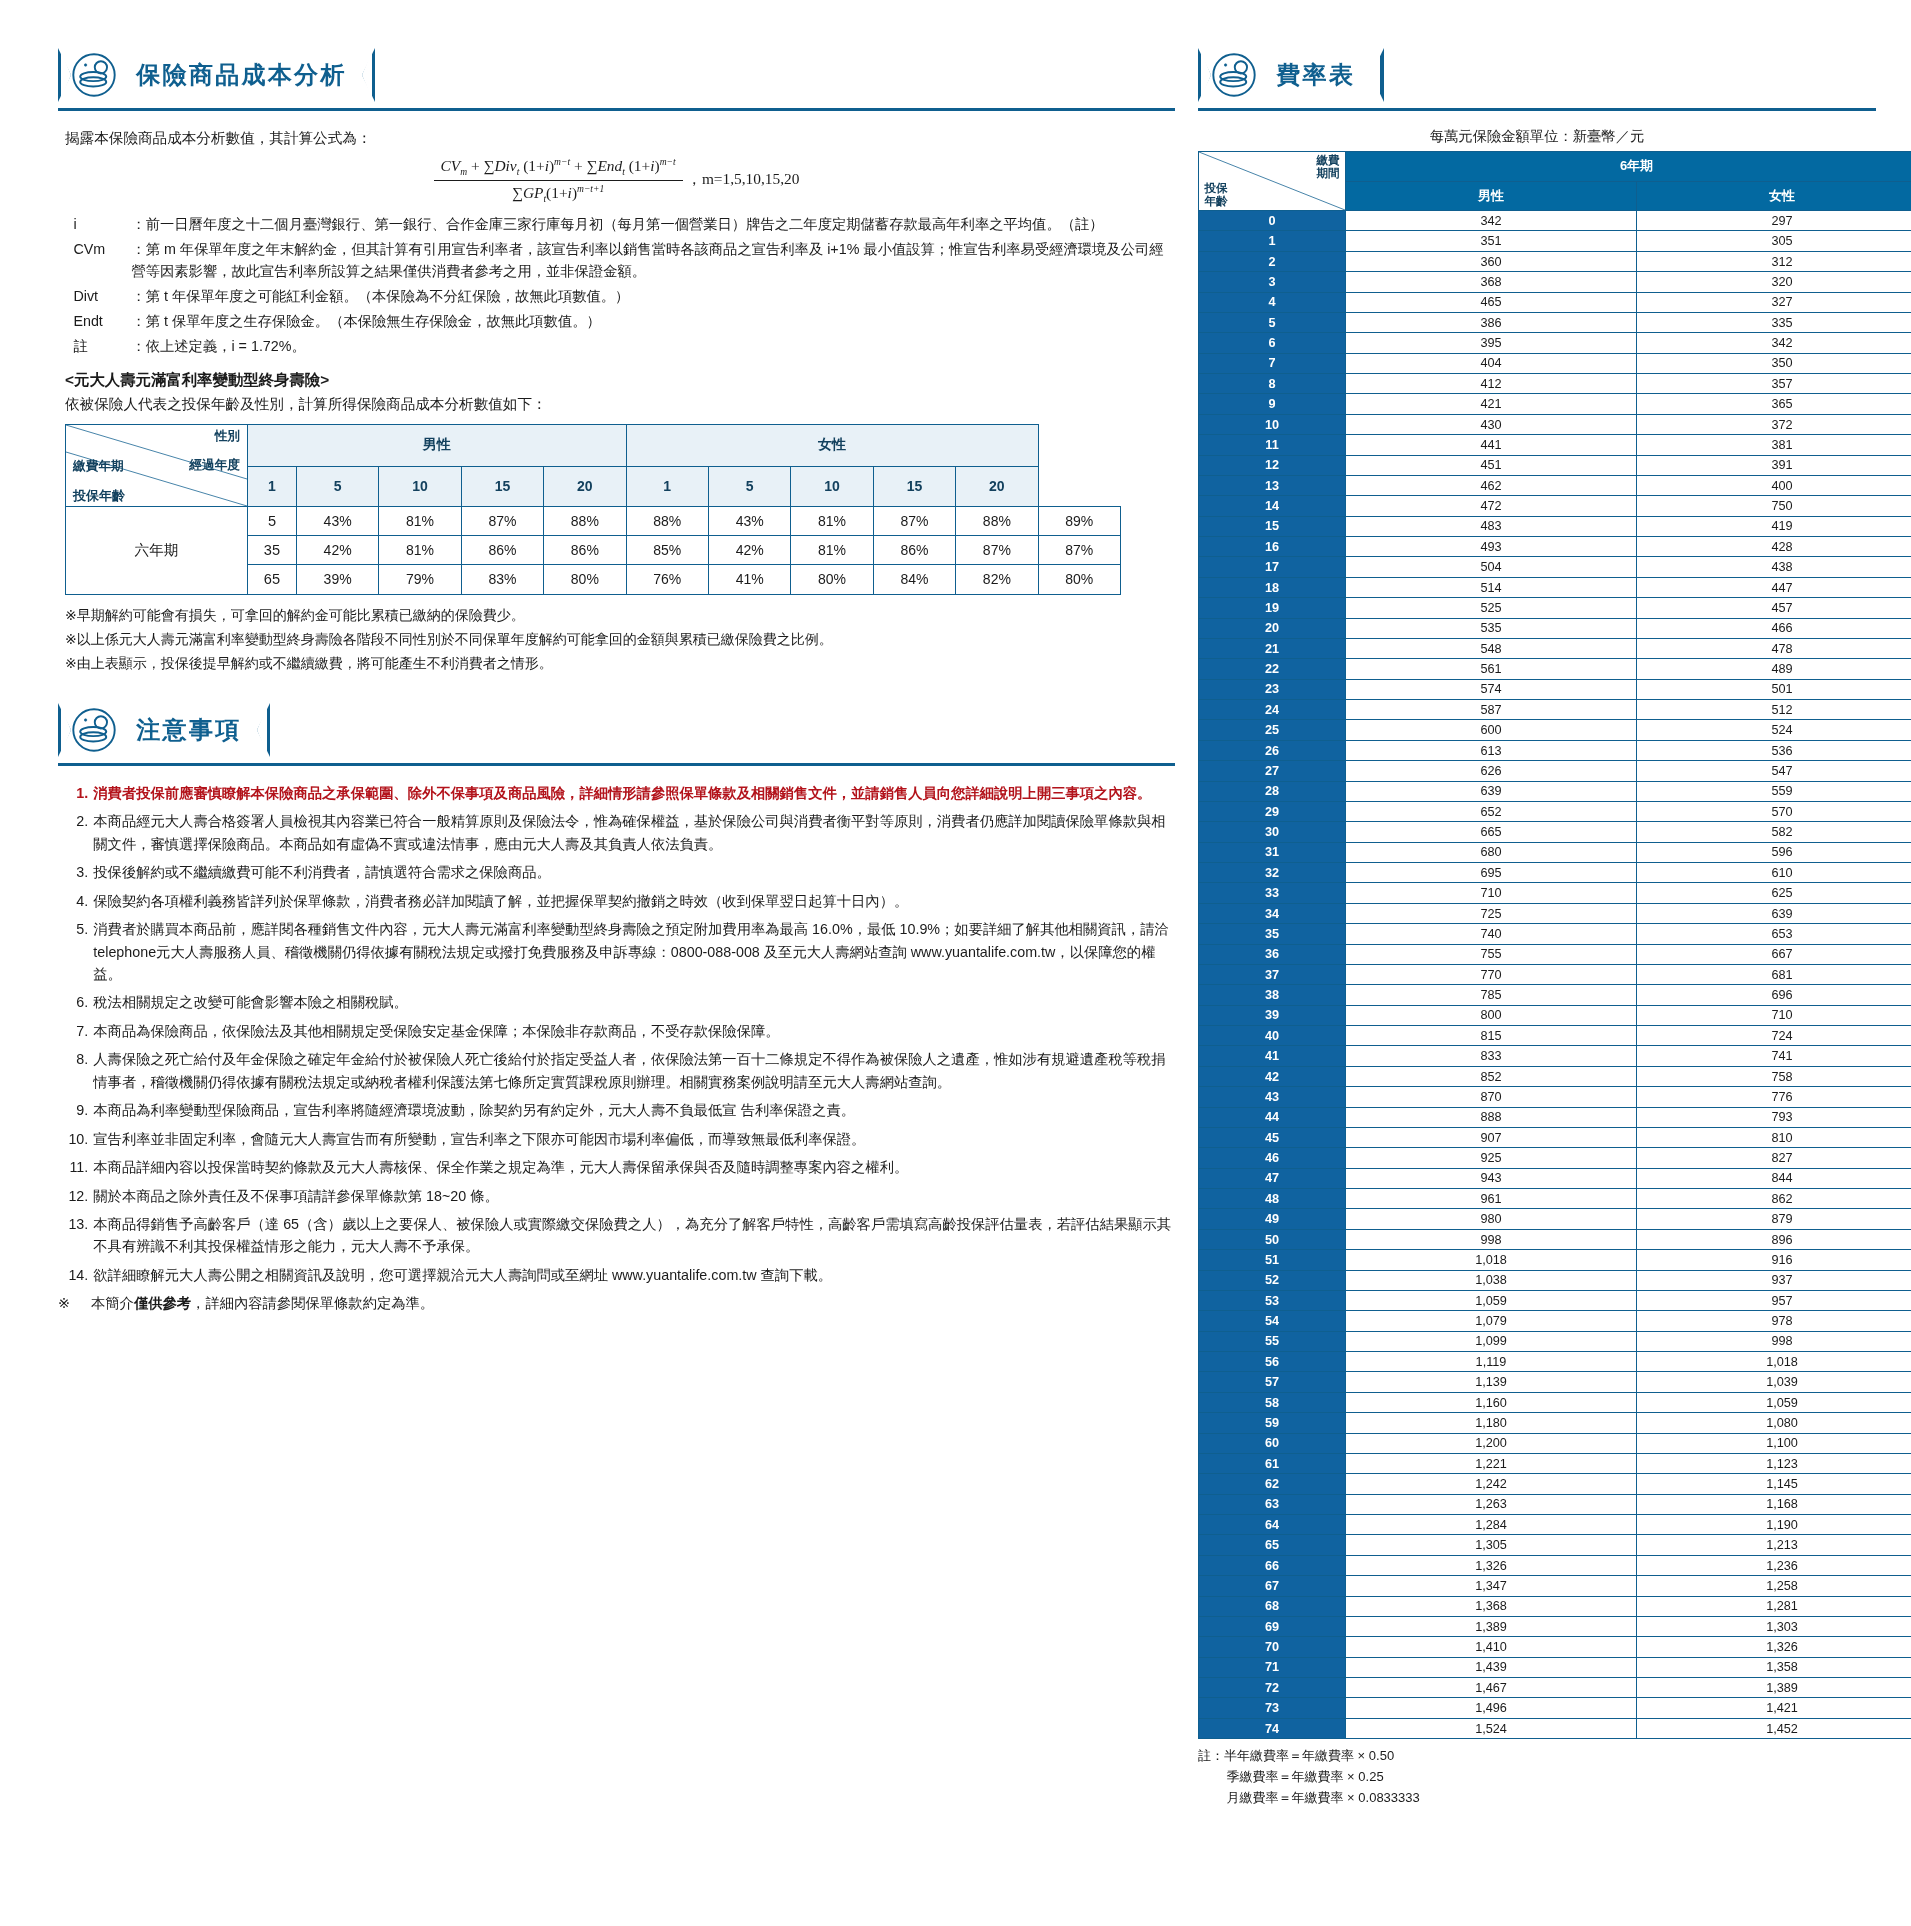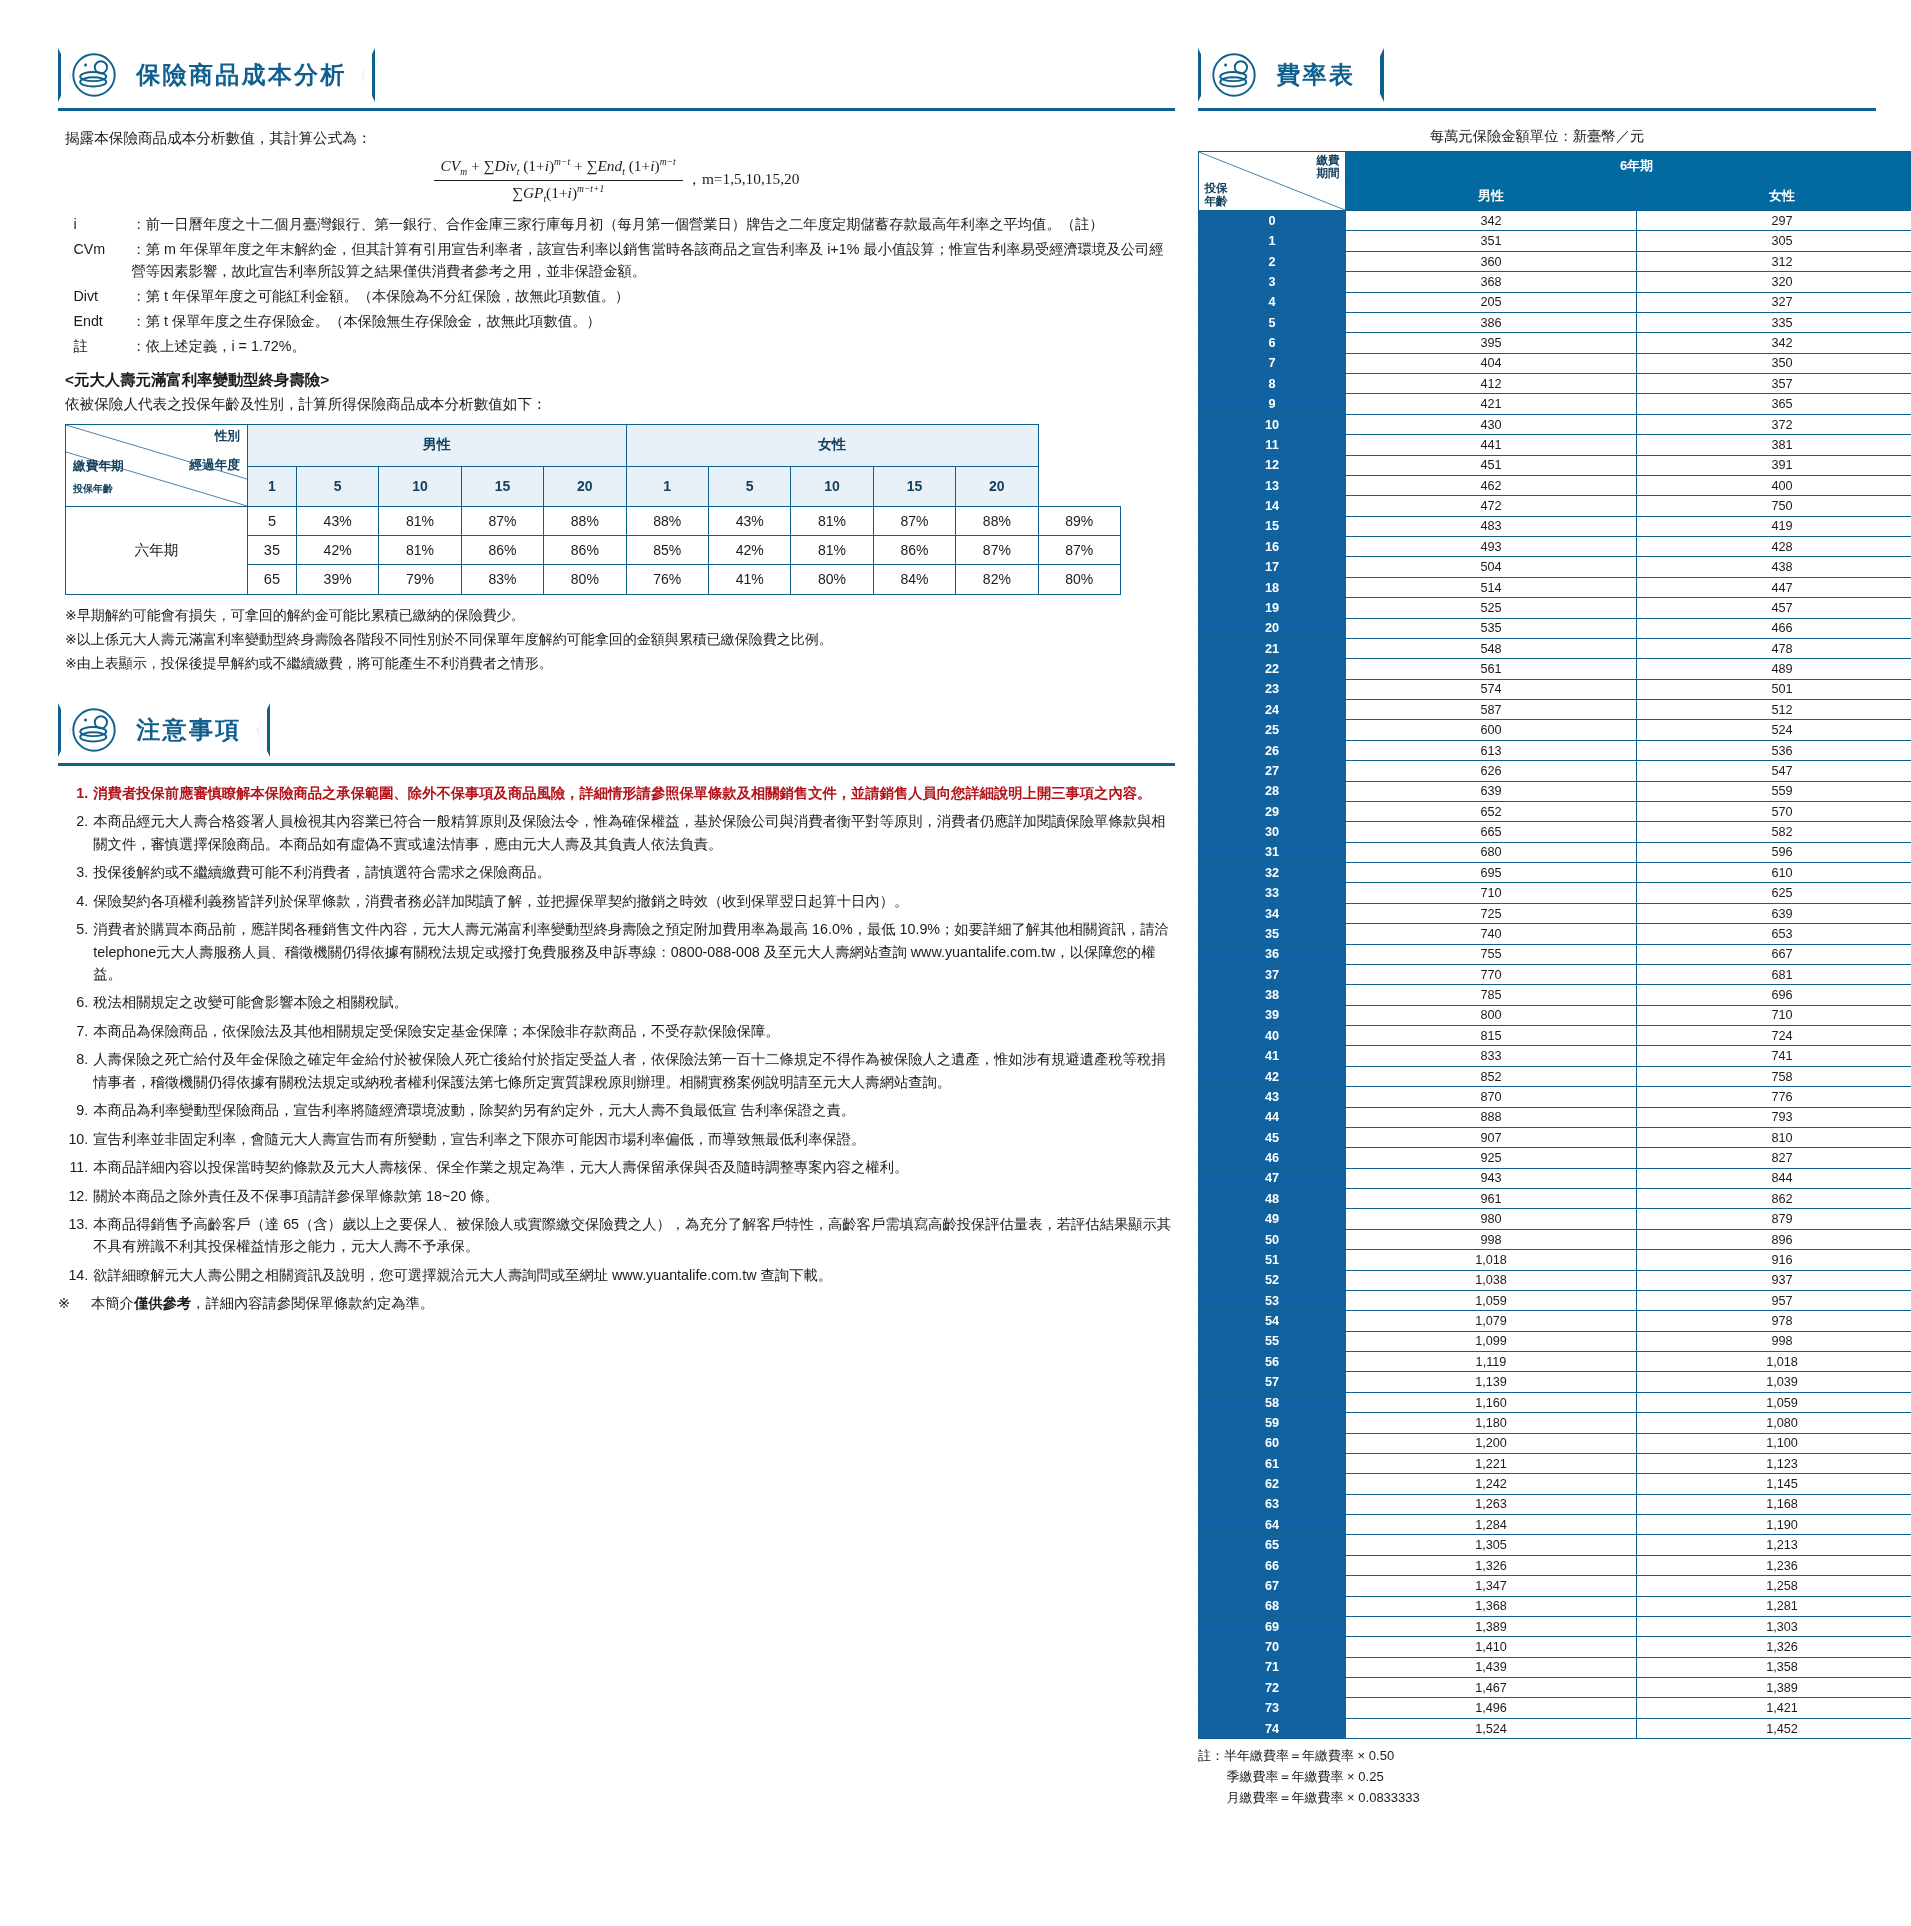--- a/index.html
+++ b/index.html
@@ -84,21 +84,21 @@
 
   
   table.cost{border-collapse:collapse;width:1056px;margin-left:7px;font-size:14px;}
   table.cost th,table.cost td{
     border:0.8px solid #0f5f8f;text-align:center;padding:6.2px 0;
   }
   table.cost thead th{background:#e8f1f7;color:#13415e;font-weight:bold;}
   table.cost .corner{background:#ffffff;position:relative;height:81px;width:181px;padding:0;}
   table.cost .corner .lbl1{position:absolute;top:3.9px;right:7px;font-size:12.7px;}
   table.cost .corner .lbl2{position:absolute;top:32px;right:7px;font-size:12.7px;}
-  table.cost .corner .lbl3{position:absolute;bottom:10px;left:7px;font-size:10px;margin-top:16px;}
+  table.cost .corner .lbl3{position:absolute;bottom:1px;left:7px;font-size:13px;margin-top:16px;}
   table.cost .corner .d1{position:absolute;left:0;top:0;width:100%;height:100%;}
   table.cost td.period{font-size:14.6px;}
   table.cost td.age{font-size:14.6px;}
   table.cost tbody td{background:#ffffff;}
 
   ul.remarks{list-style:none;margin:10px 0 0 7px;padding:0;}
   ul.remarks li{font-size:14px;line-height:1.55;margin-bottom:2.3px;text-indent:-17px;padding-left:17px;}
 
   
   ol.notice{margin:5.4px 0 0 2.3px;padding:0;list-style:none;counter-reset:n;}
@@ -375,21 +375,21 @@
             <td class="val">360</td>
             <td class="val">312</td>
           </tr>
           <tr>
             <td class="age">3</td>
             <td class="val">368</td>
             <td class="val">320</td>
           </tr>
           <tr>
             <td class="age">4</td>
-            <td class="val">205</td>
+            <td class="val">465</td>
             <td class="val">327</td>
           </tr>
           <tr>
             <td class="age">5</td>
             <td class="val">386</td>
             <td class="val">335</td>
           </tr>
           <tr>
             <td class="age">6</td>
             <td class="val">395</td>

